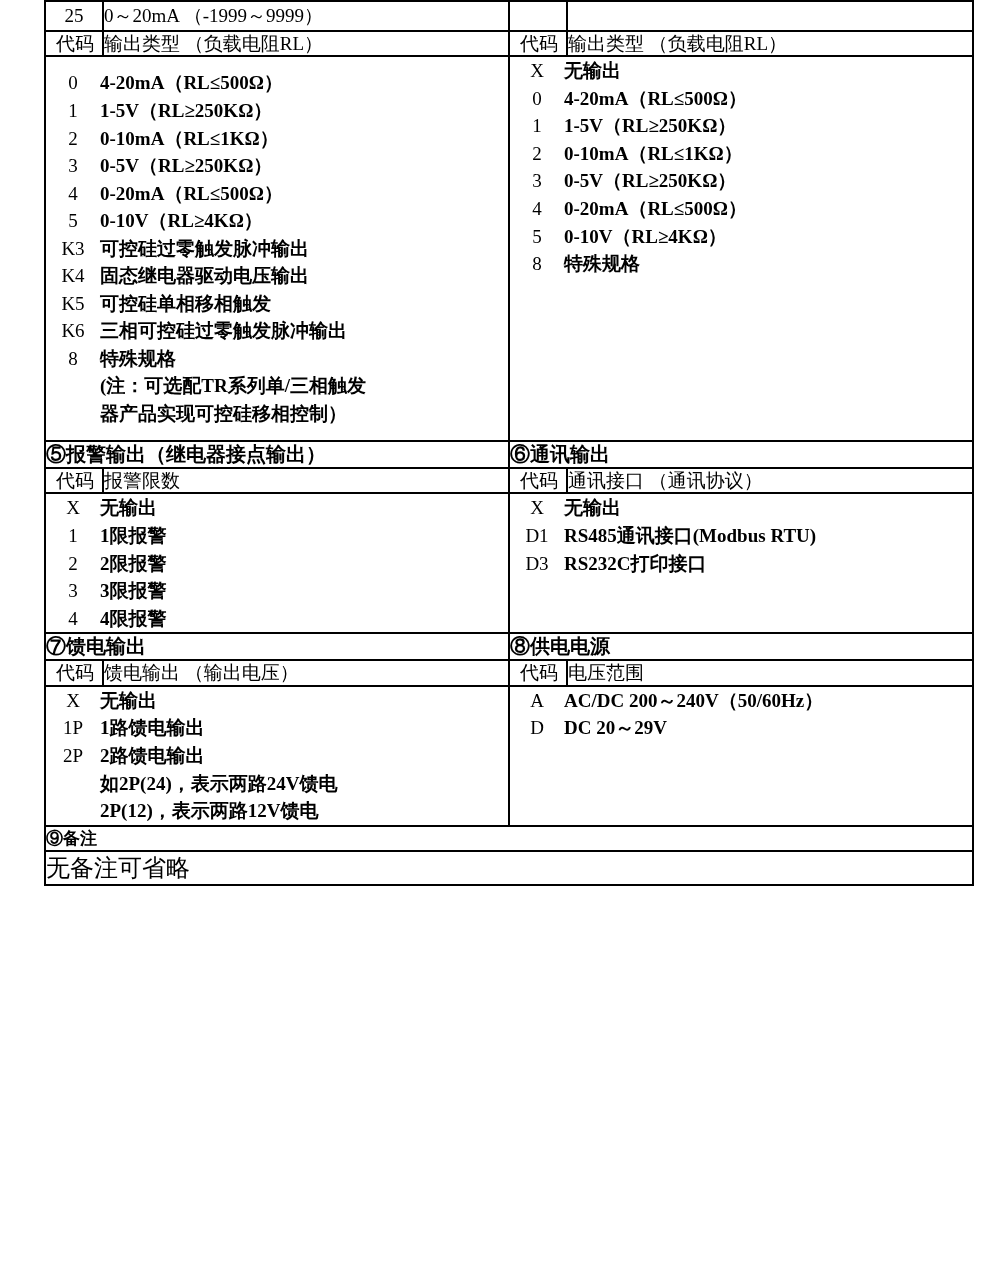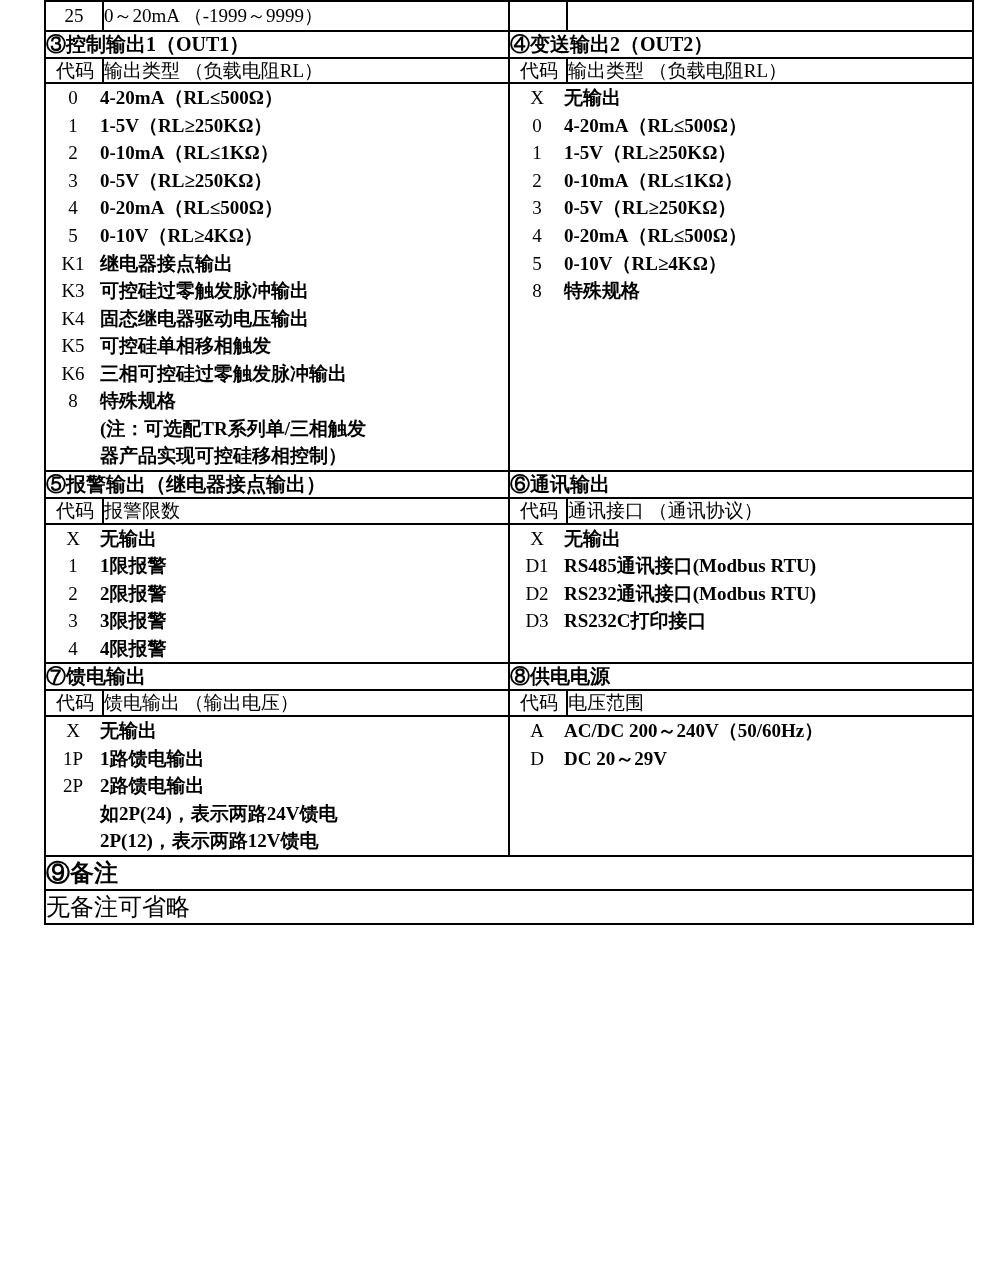--- a/index.html
+++ b/index.html
@@ -71,21 +71,21 @@
   }
   .pad-row td {
     height: 27px;
   }
   .cellwrap {
     padding: 0;
   }
   .full-row-hdr {
     background: #e8e8e8;
     font-weight: bold;
-    font-size: 24px;
+    font-size: 17px;
     padding: 6px 8px 6px 10px;
     border-radius: 8px;
   }
   .full-row-text {
     font-size: 24px;
     padding: 6px 8px 6px 10px;
   }
   .inner-code {
     width: 58px;
     text-align: center;
@@ -115,24 +115,20 @@
     </colgroup>
 
     <tbody>
         <tr>
       <td class="code-cell">25</td>
       <td class="desc-cell">0～20mA （-1999～9999）</td>
       <td>&nbsp;</td>
       <td>&nbsp;</td>
     </tr>
 
-    <tr>
-      <td class="hdr" colspan="2">③控制输出1（OUT1）</td>
-      <td class="hdr" colspan="2">④变送输出2（OUT2）</td>
-    </tr>
 
     <tr>
       <td class="colhdr" style="text-align:left;padding-left:10px;">代码</td>
       <td class="colhdr">输出类型 （负载电阻RL）</td>
       <td class="colhdr" style="text-align:left;padding-left:10px;">代码</td>
       <td class="colhdr">输出类型 （负载电阻RL）</td>
     </tr>
 
     <tr>
       <td colspan="2" class="cellwrap">
@@ -160,24 +156,20 @@
           </tr>
           <tr>
             <td class="inner-code">4</td>
             <td class="inner-desc">0-20mA（RL≤500Ω）</td>
           </tr>
           <tr>
             <td class="inner-code">5</td>
             <td class="inner-desc">0-10V（RL≥4KΩ）</td>
           </tr>
           <tr>
-            <td class="inner-code">K1</td>
-            <td class="inner-desc">继电器接点输出</td>
-          </tr>
-          <tr>
             <td class="inner-code">K3</td>
             <td class="inner-desc">可控硅过零触发脉冲输出</td>
           </tr>
           <tr>
             <td class="inner-code">K4</td>
             <td class="inner-desc">固态继电器驱动电压输出</td>
           </tr>
           <tr>
             <td class="inner-code">K5</td>
             <td class="inner-desc">可控硅单相移相触发</td>
@@ -321,24 +313,20 @@
           <tbody>
                 <tr>
             <td class="inner-code">X</td>
             <td class="inner-desc">无输出</td>
           </tr>
           <tr>
             <td class="inner-code">D1</td>
             <td class="inner-desc">RS485通讯接口(Modbus RTU)</td>
           </tr>
           <tr>
-            <td class="inner-code">D2</td>
-            <td class="inner-desc">RS232通讯接口(Modbus RTU)</td>
-          </tr>
-          <tr>
             <td class="inner-code">D3</td>
             <td class="inner-desc">RS232C打印接口</td>
           </tr>
           <tr class="pad-row">
                   <td></td>
                   <td></td>
                 </tr>
         </tbody>
             </table>
       </td>

